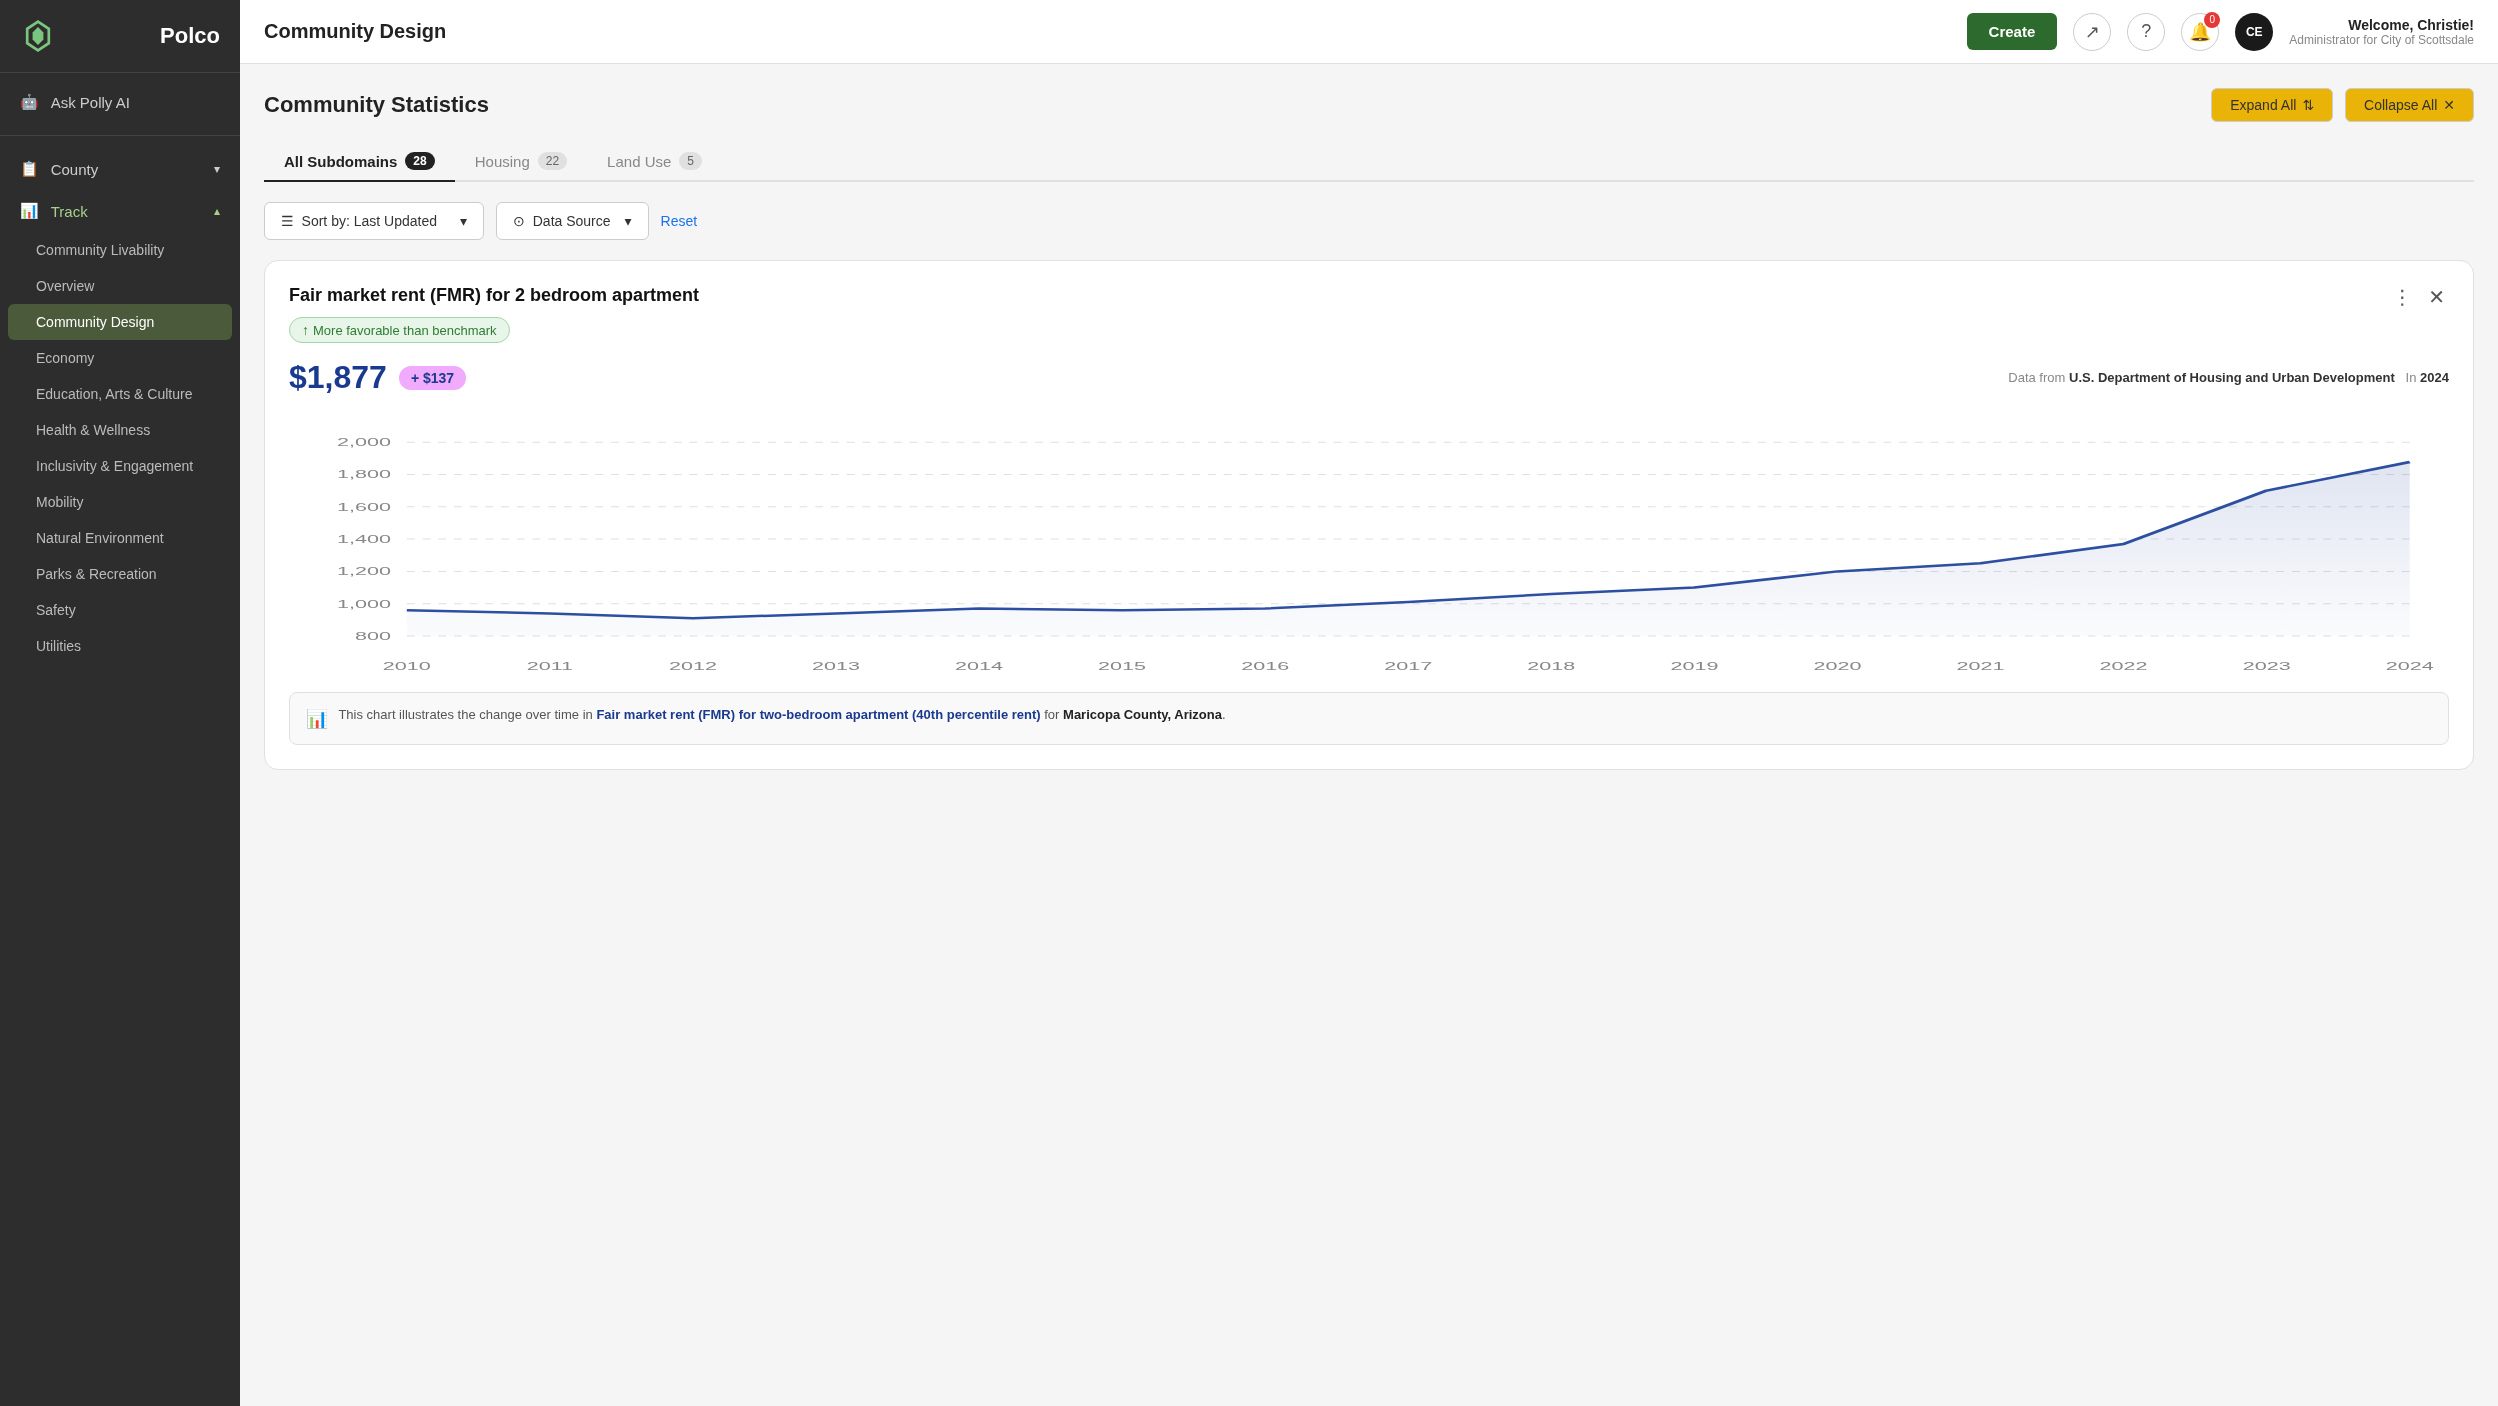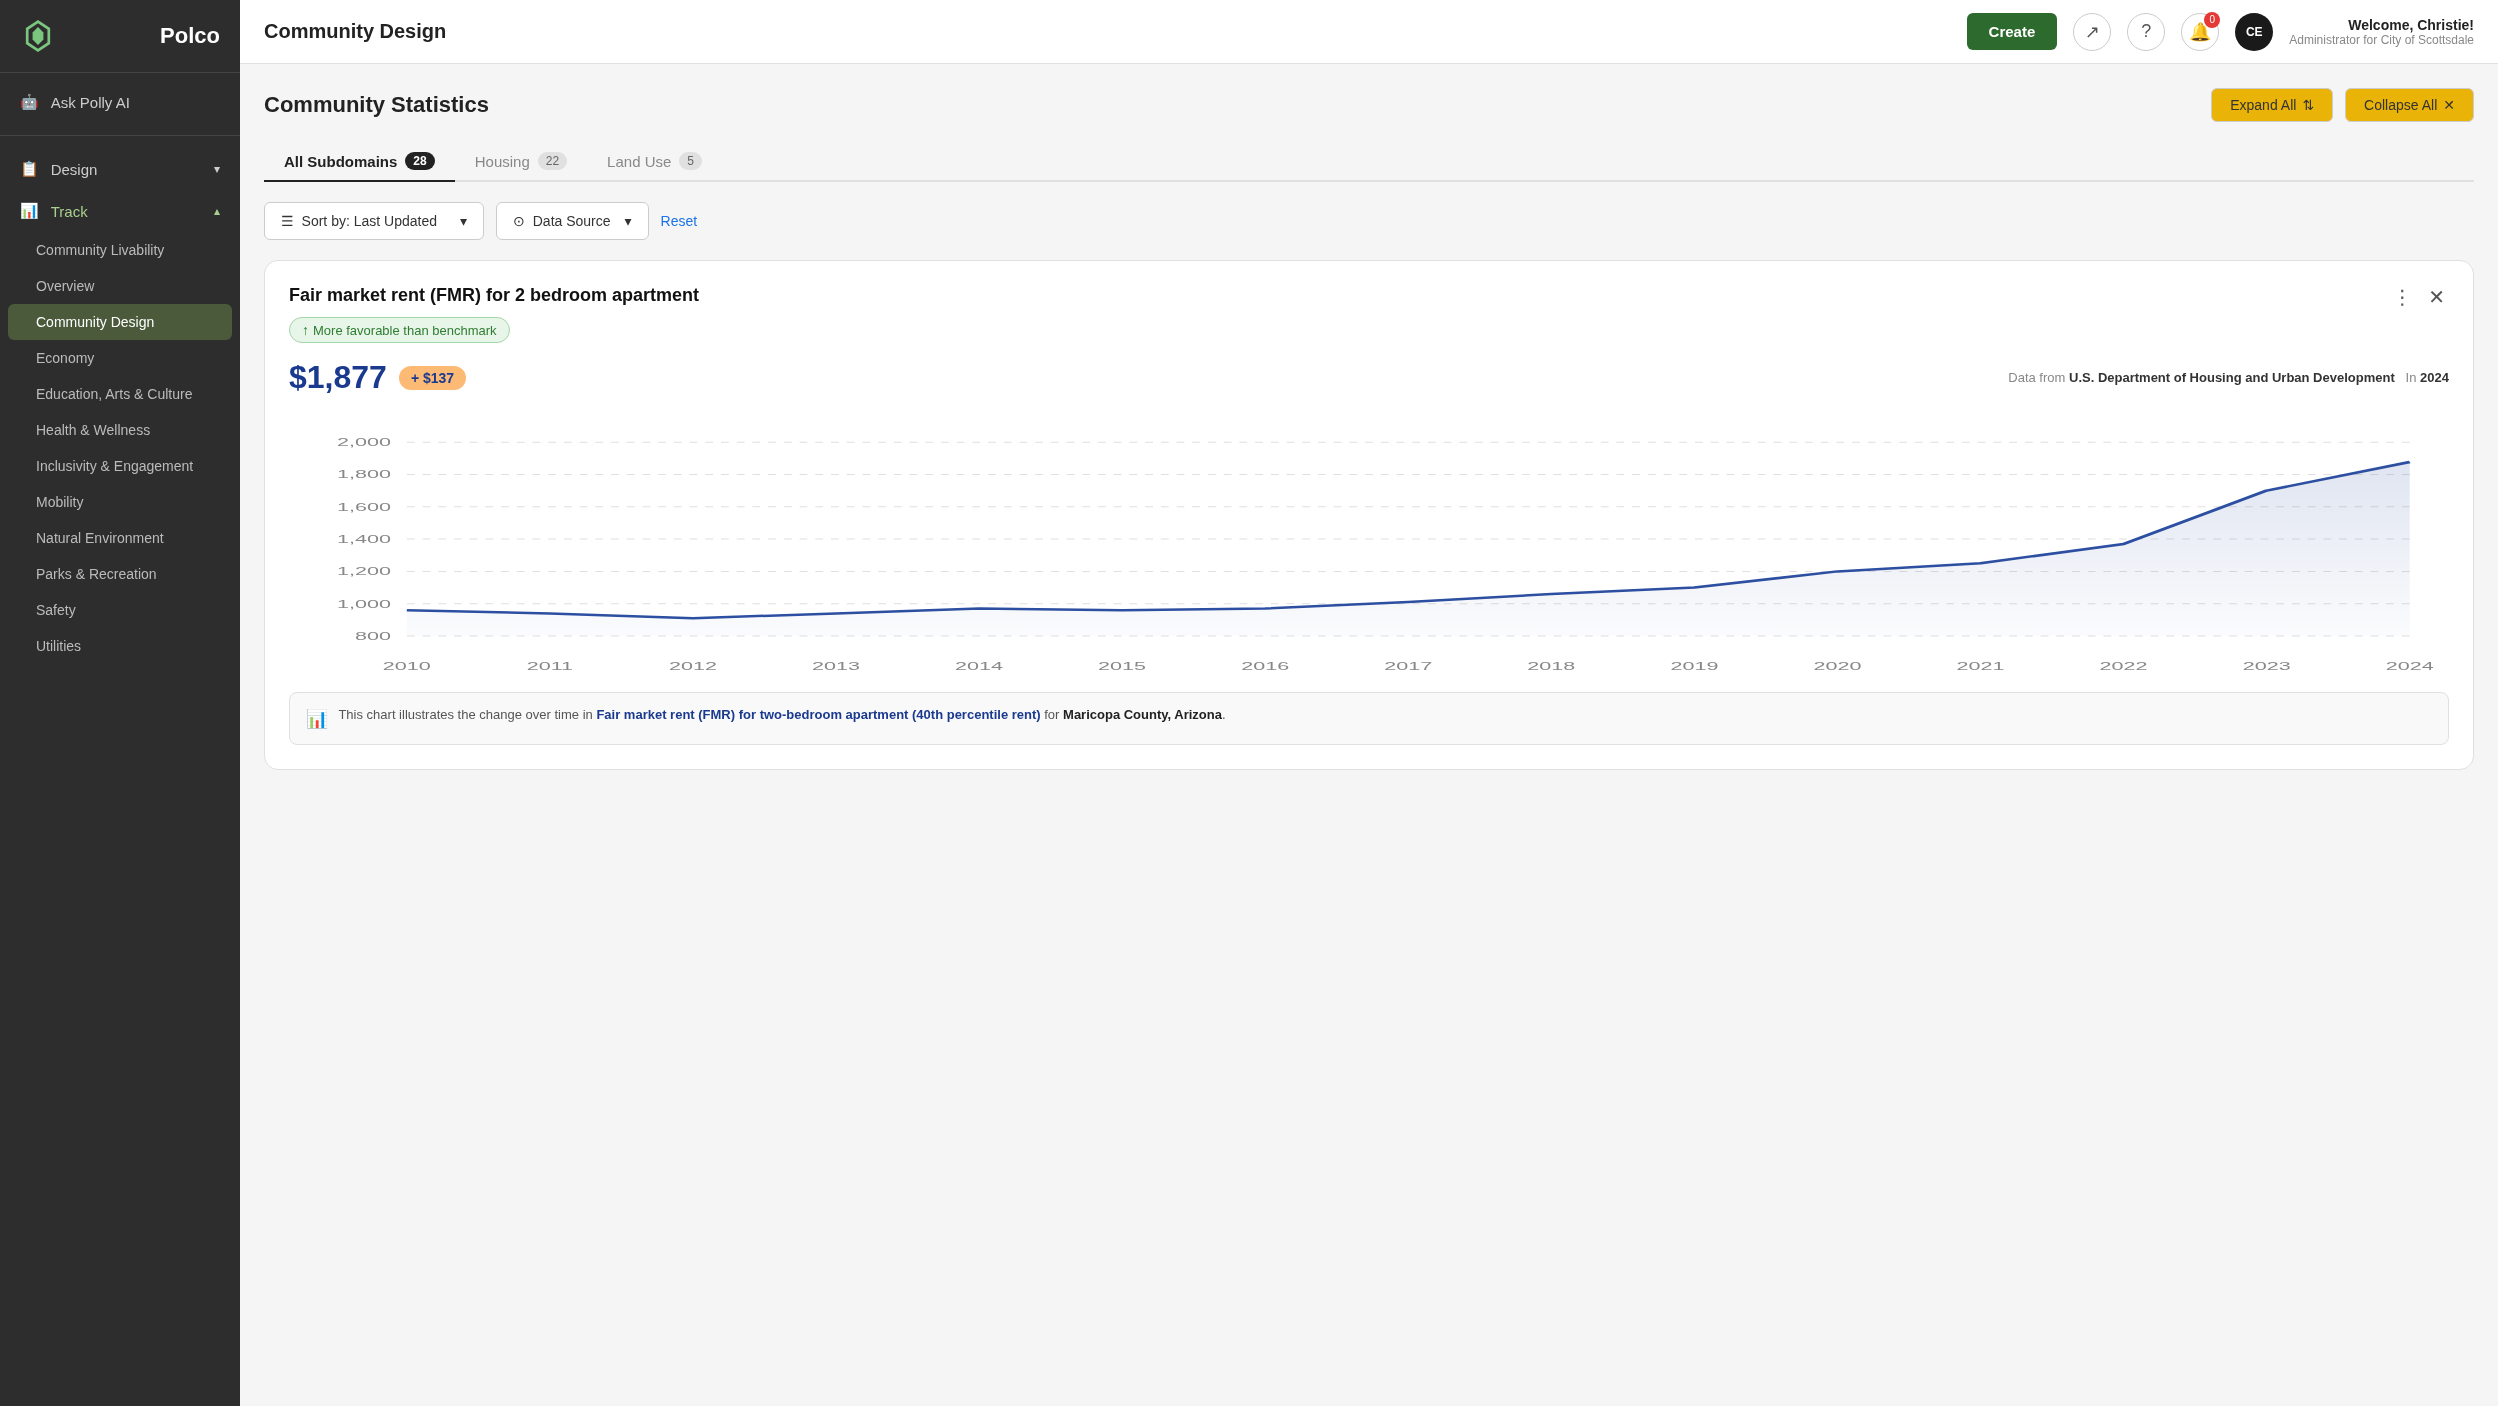--- a/index.html
+++ b/index.html
@@ -322,21 +322,21 @@
       display: flex;
       align-items: center;
       gap: 12px;
     }
     .card-main-value {
       font-size: 32px;
       font-weight: 700;
       color: #1a3a8f;
     }
     .card-delta {
-      background: #fdba74;
+      background: #f0abfc;
       color: #1a3a8f;
       border-radius: 16px;
       padding: 4px 12px;
       font-size: 14px;
       font-weight: 600;
     }
     .card-source {
       font-size: 13px;
       color: #888;
     }
@@ -393,21 +393,21 @@
       <span>Ask Polly AI</span>
     </div>
   </div>
 
   <div class="sidebar-divider"></div>
 
   <div class="sidebar-section">
     <div class="sidebar-nav-item">
       <div style="display:flex;align-items:center;gap:12px">
         <span>📋</span>
-        <span>Design</span>
+        <span>County</span>
       </div>
       <span class="chevron">▾</span>
     </div>
 
     <div class="sidebar-nav-item active">
       <div style="display:flex;align-items:center;gap:12px">
         <span>📊</span>
         <span>Track</span>
       </div>
       <span class="chevron">▴</span>

